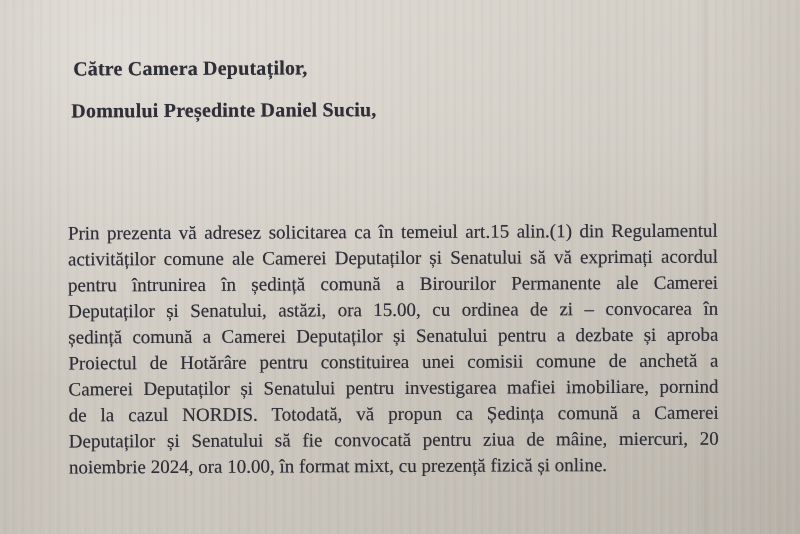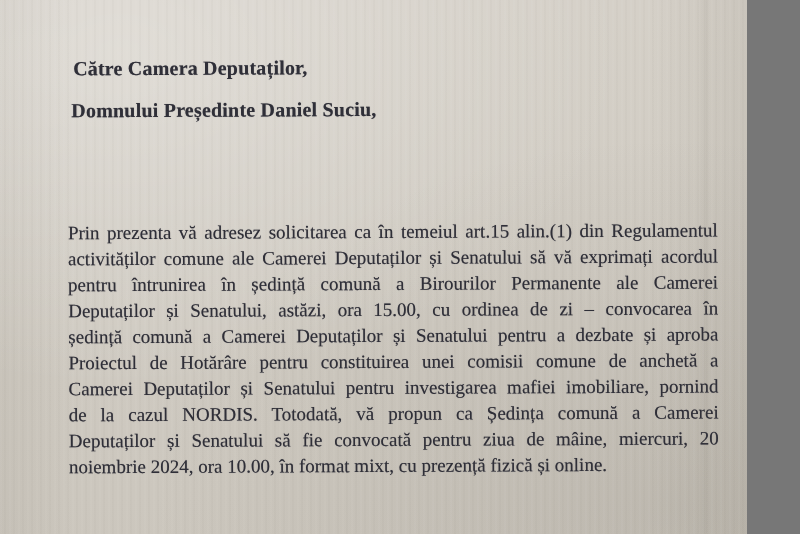--- a/index.html
+++ b/index.html
@@ -2,31 +2,30 @@
 <html><head>
 <meta charset="utf-8">
 <style>
   html, body {
     margin: 0;
     padding: 0;
     background: #777;
   }
   .photo {
     position: relative;
-    width: 728px;
+    width: 800px;
     height: 534px;
     overflow: hidden;
     
     background:
       radial-gradient(ellipse 820px 540px at 16% 10%, rgba(255,255,255,0.28), rgba(255,255,255,0) 62%),
       radial-gradient(ellipse 900px 640px at 90% 95%, rgba(92,86,74,0.13), rgba(0,0,0,0) 58%),
       linear-gradient(90deg, rgba(110,104,92,0.07) 0%, rgba(0,0,0,0) 10%, rgba(0,0,0,0) 87%, rgba(110,104,92,0.10) 100%),
       linear-gradient(180deg, rgba(255,255,255,0.05) 0%, rgba(0,0,0,0.02) 60%, rgba(60,55,45,0.05) 100%),
       #d3cec5;
-    padding-left: 19px;
   }
   
   .photo::before {
     content: "";
     position: absolute;
     inset: 0;
     background: repeating-linear-gradient(
       90deg,
       rgba(255,255,255,0.035) 0px, rgba(255,255,255,0.035) 2px,
       rgba(0,0,0,0.0) 2px, rgba(0,0,0,0.0) 4px,

